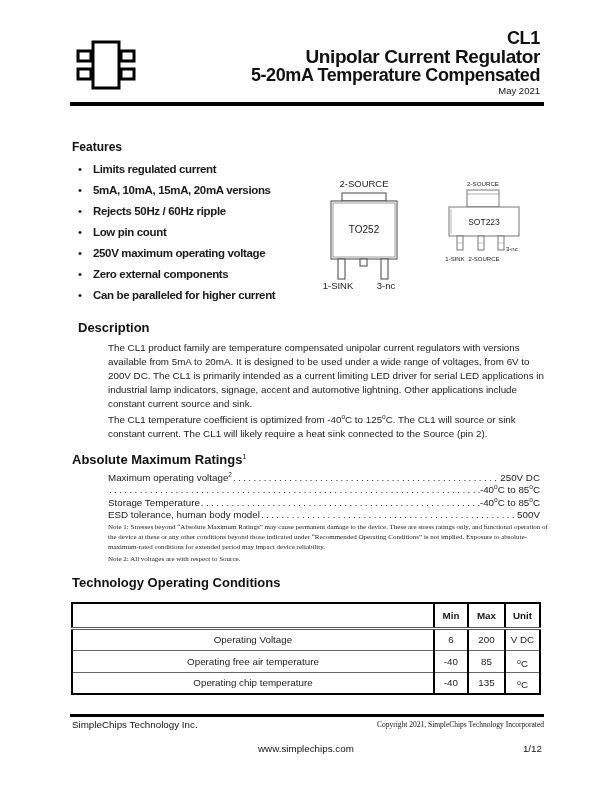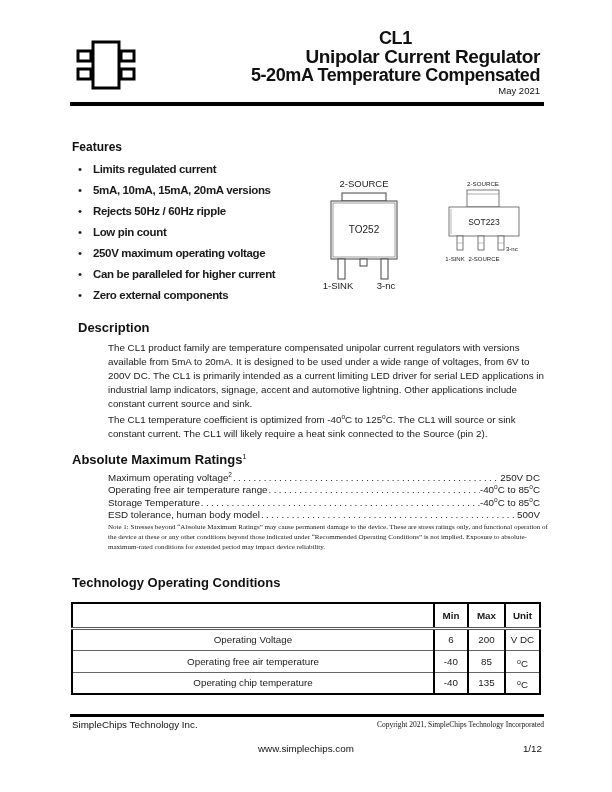--- a/index.html
+++ b/index.html
@@ -4,21 +4,21 @@
   <style>
     * { box-sizing: border-box; margin: 0; padding: 0; }
     html, body { width: 612px; height: 792px; background: #ffffff; }
     body { position: relative; font-family: "Liberation Sans", sans-serif; color: #111; overflow: hidden; }
 
     .abs { position: absolute; }
 
     
     .logo { left: 70px; top: 40px; width: 70px; height: 50px; }
     .title-block { right: 72px; top: 30px; text-align: right; }
-    .title-1 { font-size: 18px; font-weight: bold; line-height: 17px; letter-spacing: -0.3px; text-align: center; }
+    .title-1 { font-size: 18px; font-weight: bold; line-height: 17px; letter-spacing: -0.3px; }
     .title-2 { font-size: 19px; font-weight: bold; line-height: 19px; letter-spacing: -0.4px; }
     .title-3 { font-size: 18px; font-weight: bold; line-height: 19px; letter-spacing: -0.4px; }
     .title-date { font-size: 9.5px; line-height: 11px; }
     .header-rule { left: 70px; top: 102px; width: 474px; height: 4px; background: #000; }
 
     
     .h-features { left: 72px; top: 140px; font-size: 12px; font-weight: bold; }
     .features-list { left: 78px; top: 161px; list-style: none; }
     .features-list li { font-size: 11.5px; font-weight: bold; height: 21px; line-height: 16px; letter-spacing: -0.35px; color: #1a1a1a; white-space: nowrap; }
     .features-list .bullet { display: inline-block; width: 15px; font-weight: normal; }
@@ -89,22 +89,22 @@
 </div>
 <div class="abs header-rule"></div>
 
 <div class="abs h-features">Features</div>
 <ul class="abs features-list">
   <li><span class="bullet">•</span><span>Limits regulated current</span></li>
   <li><span class="bullet">•</span><span>5mA, 10mA, 15mA, 20mA versions</span></li>
   <li><span class="bullet">•</span><span>Rejects 50Hz / 60Hz ripple</span></li>
   <li><span class="bullet">•</span><span>Low pin count</span></li>
   <li><span class="bullet">•</span><span>250V maximum operating voltage</span></li>
+  <li><span class="bullet">•</span><span>Zero external components</span></li>
   <li><span class="bullet">•</span><span>Can be paralleled for higher current</span></li>
-  <li><span class="bullet">•</span><span>Zero external components</span></li>
 </ul>
 
 <svg class="abs to252" viewBox="0 0 92 115">
   <text class="pkg-text" x="46" y="10" font-size="9.5" text-anchor="middle">2-SOURCE</text>
   <rect x="24" y="16" width="44" height="8" fill="#fff" stroke="#444" stroke-width="1"></rect>
   <rect x="13" y="24" width="66" height="58" fill="#fff" stroke="#444" stroke-width="1"></rect>
   <rect x="15" y="26" width="62" height="54" fill="none" stroke="#777" stroke-width="0.7"></rect>
   <text class="pkg-text" x="46" y="56" font-size="10" text-anchor="middle">TO252</text>
   <rect x="20" y="82" width="7" height="20" fill="#fff" stroke="#444" stroke-width="1"></rect>
   <rect x="42" y="82" width="7" height="7" fill="#fff" stroke="#444" stroke-width="1"></rect>
@@ -137,38 +137,38 @@
 
 <div class="abs h-amr"><span>Absolute Maximum Ratings</span><sup>1</sup></div>
 
 <div class="abs amr-list">
   <div class="amr-row">
     <span class="lbl"><span>Maximum operating voltage</span><sup>2</sup></span>
     <span class="dots">..........................................................................................................</span>
     <span class="val">250V DC</span>
   </div>
   <div class="amr-row">
-    <span class="lbl">Operating free air temperature range</span>
     <span class="dots">..........................................................................................................</span>
     <span class="val"><span>-40</span><sup>o</sup><span>C to 85</span><sup>o</sup><span>C</span></span>
   </div>
   <div class="amr-row">
     <span class="lbl">Storage Temperature</span>
     <span class="dots">..........................................................................................................</span>
     <span class="val"><span>-40</span><sup>o</sup><span>C to 85</span><sup>o</sup><span>C</span></span>
   </div>
   <div class="amr-row">
     <span class="lbl">ESD tolerance, human body model</span>
     <span class="dots">..........................................................................................................</span>
     <span class="val">500V</span>
   </div>
 </div>
 
 <div class="abs notes">
   <p>Note 1: Stresses beyond “Absolute Maximum Ratings” may cause permanent damage to the device. These are stress ratings only, and functional operation of the device at these or any other conditions beyond those indicated under “Recommended Operating Conditions” is not implied. Exposure to absolute-maximum-rated conditions for extended period may impact device reliability.</p>
+  <p>Note 2: All voltages are with respect to Source.</p>
 </div>
 
 <div class="abs h-roc">Technology Operating Conditions</div>
 
 <table class="abs roc-table">
   <thead>
     <tr>
       <th class="param"></th>
       <th class="num c-min">Min</th>
       <th class="num c-max">Max</th>

